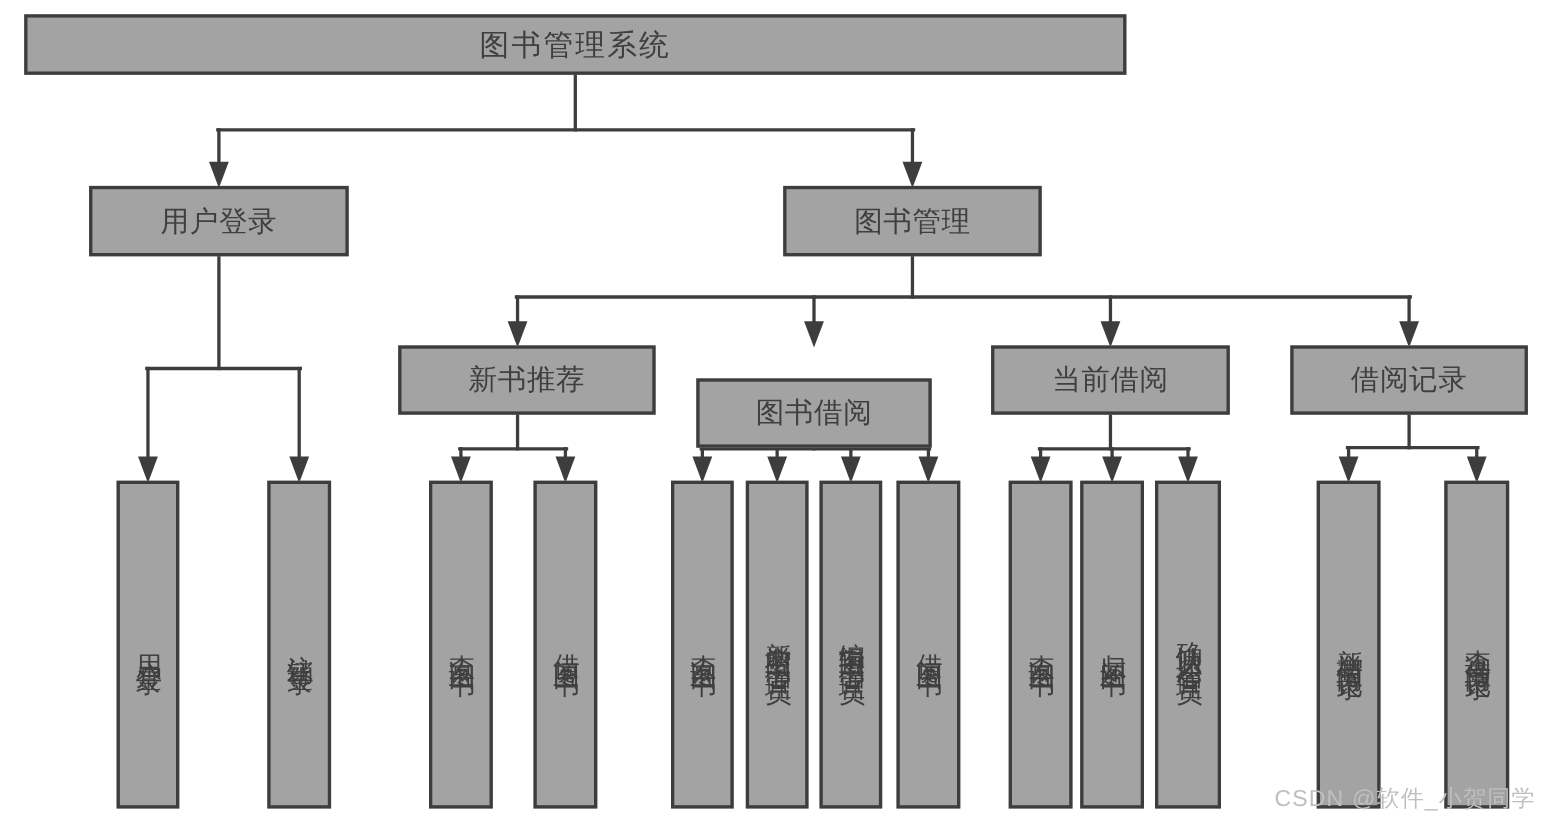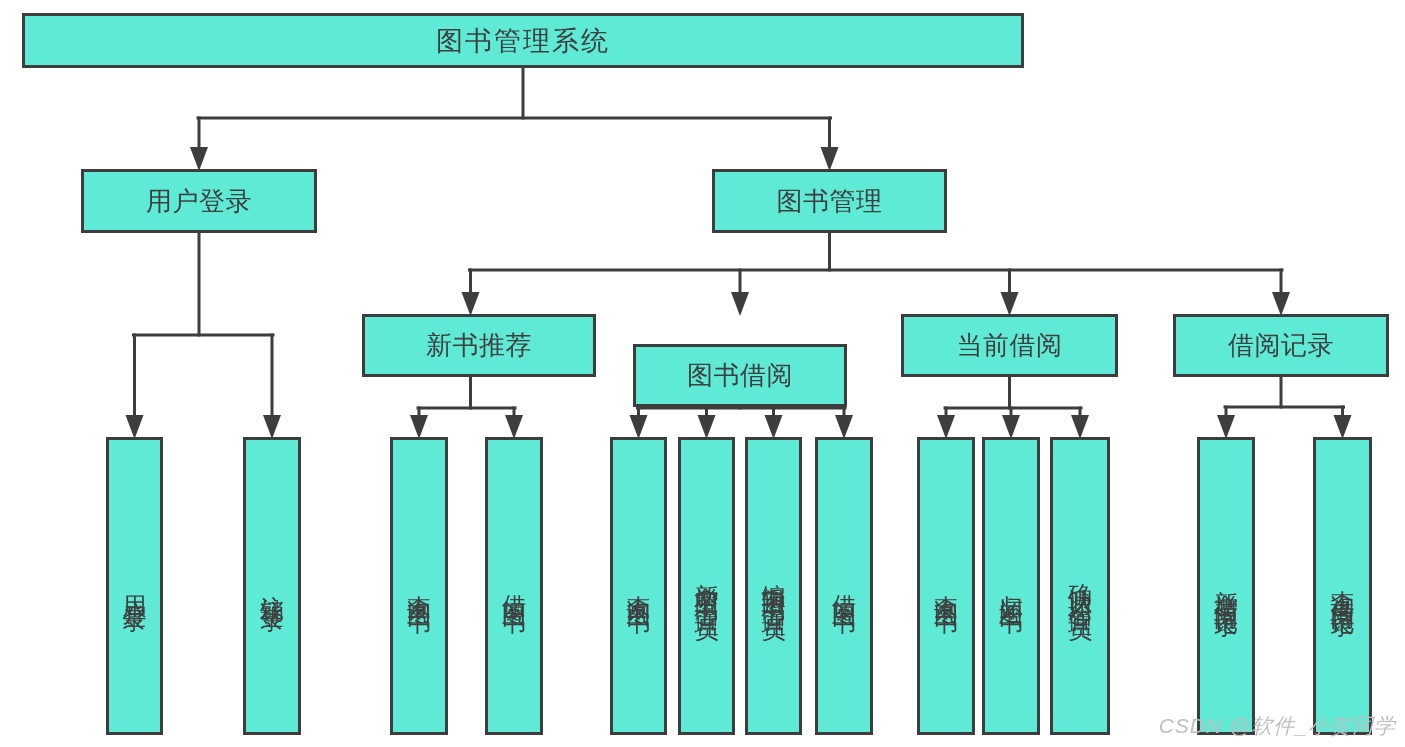--- a/index.html
+++ b/index.html
@@ -19,21 +19,21 @@
     position: absolute;
     left: 0;
     top: 0;
     width: 1405px;
     height: 747px;
   }
   .node {
     position: absolute;
     box-sizing: border-box;
     border: 3px solid #3d3d3d;
-    background: #5eead4;
+    background: #a3a3a3;
     display: flex;
     align-items: center;
     justify-content: center;
     color: #3f3f3f;
     z-index: 2;
   }
   .node .lbl {
     white-space: nowrap;
   }
   .node.title .lbl {
@@ -52,21 +52,20 @@
   }
   .watermark {
     position: absolute;
     top: 712px;
     right: 9px;
     font-size: 21px;
     color: #bfbfbf;
     letter-spacing: 1px;
     z-index: 5;
     white-space: nowrap;
-    font-style: italic;
   }
 </style>
 </head>
 <body>
 
 <div id="stage">
   <svg id="connectors" xmlns="http://www.w3.org/2000/svg">
       <line x1="523" y1="68" x2="523" y2="118" stroke="#3d3d3d" stroke-width="3" stroke-linecap="square"></line>
       <line x1="198" y1="118" x2="830.5" y2="118" stroke="#3d3d3d" stroke-width="3" stroke-linecap="square"></line>
       <line x1="199" y1="118" x2="199" y2="149" stroke="#3d3d3d" stroke-width="3" stroke-linecap="square"></line>

